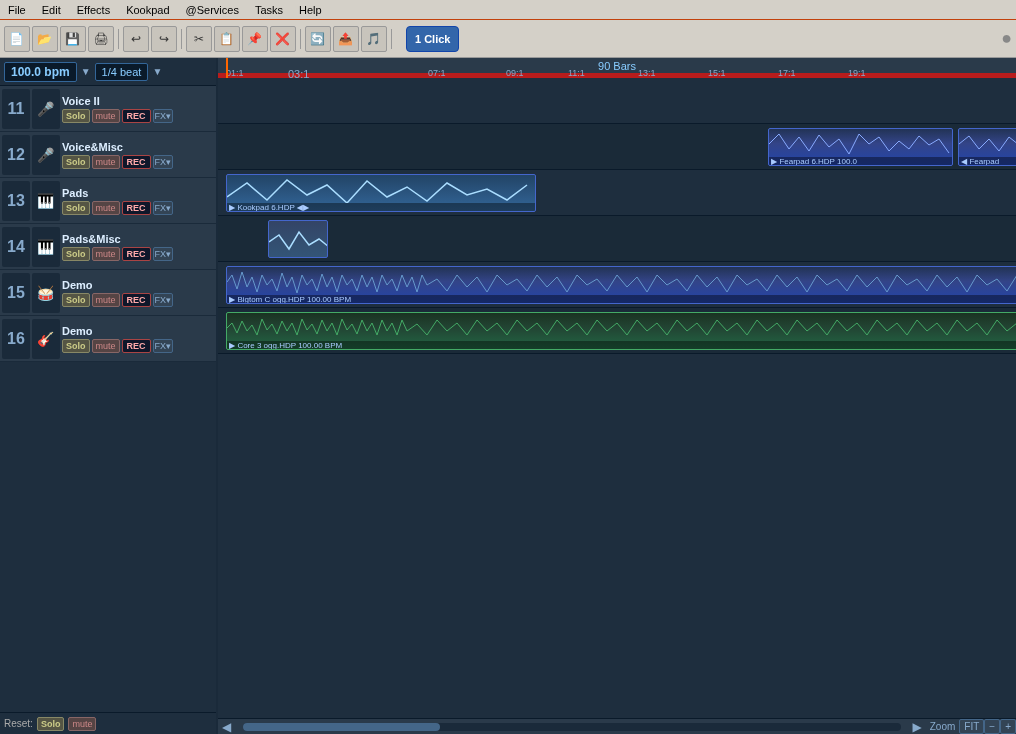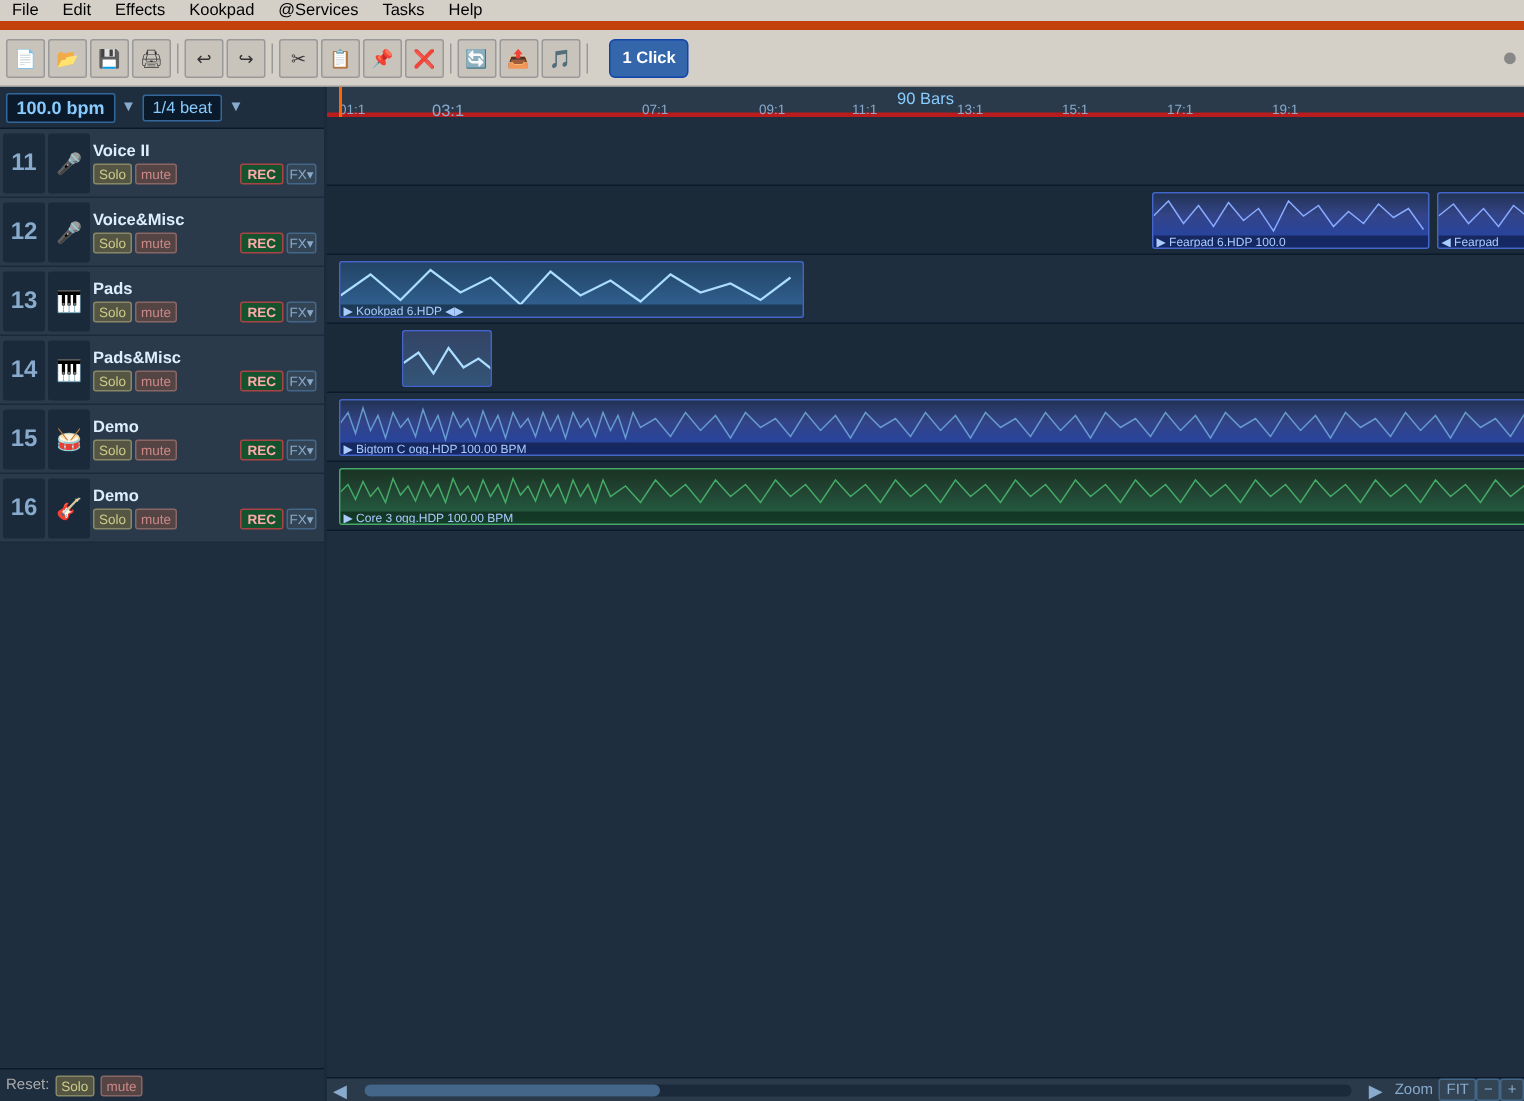--- a/index.html
+++ b/index.html
@@ -1,19 +1,19 @@
 <!DOCTYPE html>
 <html><head>
   <meta charset="utf-8">
   <style>
     * { box-sizing: border-box; margin: 0; padding: 0; font-family: 'Segoe UI', Arial, sans-serif; }
     body { width: 1016px; height: 734px; background: #1a2a3a; overflow: hidden; font-size: 11px; color: #ccc; }
 
     
-    #menubar { background: #d4d0c8; display: flex; align-items: center; height: 20px; border-bottom: 6px solid #c2410c; }
+    #menubar { background: #d4d0c8; display: flex; align-items: center; height: 20px; border-bottom: 1px solid #c2410c; }
     .menu-item { padding: 2px 8px; font-size: 11px; color: #000; cursor: pointer; }
 
     
     #toolbar { background: #d4d0c8; height: 38px; display: flex; align-items: center; padding: 2px 4px; gap: 2px; border-bottom: 1px solid #999; }
     .tb-btn { width: 26px; height: 26px; background: #c8c4bc; border: 1px solid #999; border-radius: 2px; display: flex; align-items: center; justify-content: center; font-size: 12px; cursor: pointer; color: #333; }
     .tb-sep { width: 1px; height: 20px; background: #999; margin: 0 2px; }
     .tb-highlight { background: #3366aa; color: #fff; border-color: #1144aa; border-radius: 4px; padding: 2px 8px; font-size: 11px; font-weight: bold; width: auto; margin-left: 10px; }
 
     
     #main { display: flex; height: calc(734px - 20px - 38px); }
@@ -27,29 +27,29 @@
     .beat-display { background: #0a1a2a; color: #88ccff; font-size: 11px; padding: 2px 6px; border: 1px solid #336699; border-radius: 2px; }
     .dropdown-arrow { color: #88aacc; font-size: 10px; cursor: pointer; }
 
     
     .track-row { height: 46px; background: #2a3a4a; border-bottom: 1px solid #1a2a3a; display: flex; align-items: center; padding: 2px; cursor: pointer; }
     .track-num { width: 28px; height: 40px; background: #1a2a3a; color: #88aacc; font-size: 16px; font-weight: bold; display: flex; align-items: center; justify-content: center; border-radius: 2px; margin-right: 2px; }
     .track-icon { width: 28px; height: 40px; background: #1a2a3a; display: flex; align-items: center; justify-content: center; border-radius: 2px; margin-right: 2px; font-size: 14px; }
     .track-info { flex: 1; display: flex; flex-direction: column; gap: 2px; }
     .track-name { color: #ddeeff; font-size: 11px; font-weight: bold; }
     .track-controls { display: flex; gap: 2px; align-items: center; }
-    .btn-solo { background: #555544; color: #cccc88; border: 1px solid #888866; border-radius: 2px; font-size: 9px; padding: 1px 3px; cursor: pointer; }
+    .btn-solo { background: #555544; color: #cccc88; border: 1px solid #888866; border-radius: 2px; font-size: 9px; padding: 1px 3px; cursor: pointer; font-weight: bold; }
     .btn-mute { background: #554444; color: #cc8888; border: 1px solid #886666; border-radius: 2px; font-size: 9px; padding: 1px 3px; cursor: pointer; }
-    .btn-rec { background: #14532d; color: #ffaaaa; border: 1px solid #aa4444; border-radius: 2px; font-size: 9px; padding: 1px 4px; cursor: pointer; font-weight: bold; margin-left: 40px; }
+    .btn-rec { background: #0f172a; color: #ffaaaa; border: 1px solid #aa4444; border-radius: 2px; font-size: 9px; padding: 1px 4px; cursor: pointer; font-weight: bold; }
     .btn-fx { background: #334455; color: #88aacc; border: 1px solid #446688; border-radius: 2px; font-size: 9px; padding: 1px 1px; cursor: pointer; }
     .reset-bar { height: 22px; background: #1e2e3e; display: flex; align-items: center; padding: 2px 4px; gap: 4px; border-top: 1px solid #0a1a2a; font-size: 10px; color: #aaa; }
 
     
     #arrange-area { flex: 1; display: flex; flex-direction: column; background: #1e2e3e; overflow: hidden; }
-    #timeline-header { height: 20px; background: #2a3a4a; border-bottom: 3px solid #b91c1c; display: flex; align-items: center; padding: 0 4px; position: relative; }
+    #timeline-header { height: 20px; background: #2a3a4a; border-bottom: 5px solid #b91c1c; display: flex; align-items: center; padding: 0 4px; position: relative; }
     #track-clips { flex: 1; overflow: hidden; position: relative; background: #1e2e3e; }
     .clip-row { height: 46px; border-bottom: 1px solid #0a1a2a; position: relative; display: flex; align-items: center; }
     .clip-row:nth-child(odd) { background: #1e2e3e; }
     .clip-row:nth-child(even) { background: #1a2a38; }
     .audio-clip { position: absolute; height: 38px; top: 4px; border-radius: 2px; overflow: hidden; display: flex; flex-direction: column; justify-content: flex-end; }
     .clip-blue { background: linear-gradient(180deg, #223355 0%, #334488 40%, #2244aa 100%); border: 1px solid #4466cc; }
     .clip-green { background: linear-gradient(180deg, #1a3322 0%, #224433 40%, #226644 100%); border: 1px solid #44aa66; }
     .clip-label { font-size: 8px; color: #aaccff; padding: 0 2px; white-space: nowrap; overflow: hidden; background: rgba(0,0,0,0.4); }
     #scrollbar-area { height: 16px; background: #2a3a4a; display: flex; align-items: center; border-top: 1px solid #0a1a2a; }
     .h-scrollbar { flex: 1; height: 8px; background: #1a2a3a; border-radius: 4px; margin: 0 8px; }

